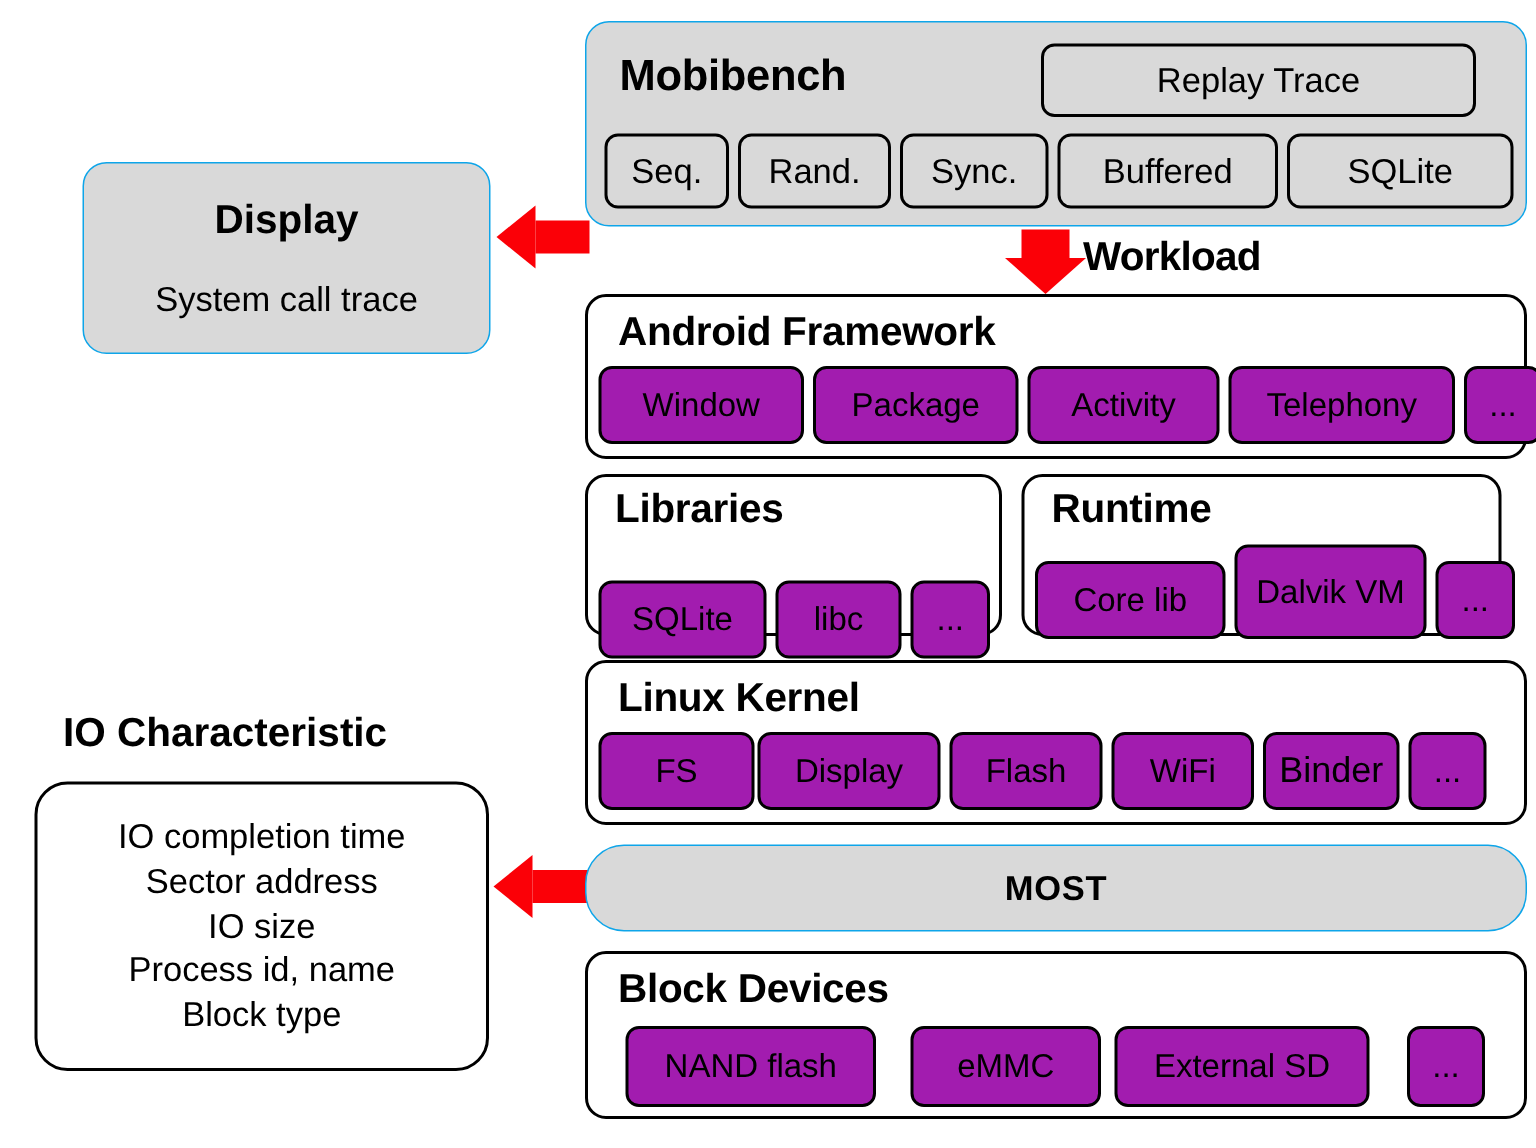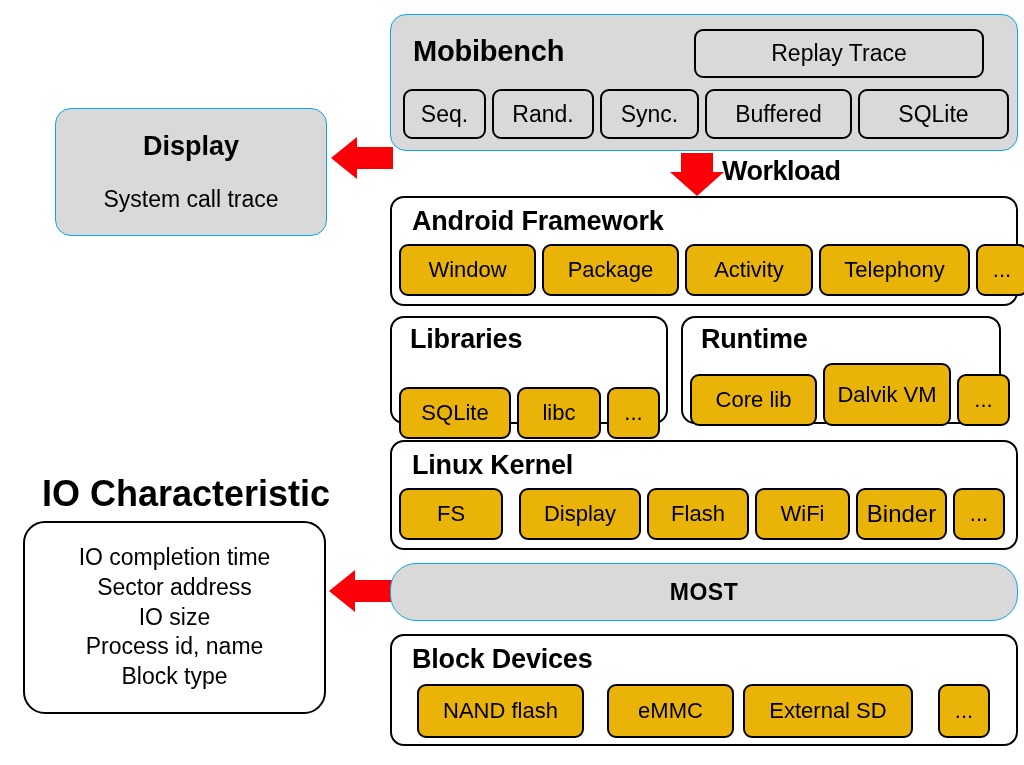--- a/index.html
+++ b/index.html
@@ -41,21 +41,21 @@
     border: 2.5px solid #000;
     border-radius: 9px;
     display: flex;
     align-items: center;
     justify-content: center;
     text-align: center;
     line-height: 1.05;
     white-space: nowrap;
   }
   .chip.gray { background: #d9d9d9; }
-  .chip.white { background: #eab308; }
+  .chip.white { background: #a21caf; }
 
   .chip-row {
     position: absolute;
     display: flex;
     align-items: flex-end;
   }
 
   
   .arrow-left {
     position: absolute;
@@ -98,21 +98,21 @@
     display: flex;
     flex-direction: column;
     align-items: center;
     justify-content: center;
   }
   #mobigen-title { font-size: 27px; font-weight: bold; }
   #mobigen-sub   { font-size: 23px; margin-top: 24px; }
 
   #io-char-title {
     left: 42px; top: 473px;
-    font-size: 36px; font-weight: bold;
+    font-size: 27px; font-weight: bold;
     white-space: nowrap;
   }
   #io-char-box {
     left: 23px; top: 521px; width: 303px; height: 193px;
     display: flex;
     flex-direction: column;
     align-items: center;
     justify-content: center;
     border: 2.5px solid #000;
     border-radius: 22px;
@@ -209,21 +209,21 @@
     <div class="chip white" style="width:127px; height:52px; font-size:22px; margin-right:6px;">Core lib</div>
     <div class="chip white" style="width:128px; height:63px; font-size:22px; margin-right:6px; white-space:normal; padding:0 6px;">Dalvik VM</div>
     <div class="chip white" style="width:53px; height:52px; font-size:22px;">...</div>
   </div>
 </div>
 
 <div class="abs outer-thin fill-white" id="kernel-box">
   <div class="section-title" style="position:absolute; left:20px; top:8px; font-size:27px;">Linux Kernel</div>
 
   <div class="chip-row" style="left:7px; top:46px;">
-    <div class="chip white" style="width:104px; height:52px; font-size:22px; margin-right:16px;">FS</div>
+    <div class="chip white" style="width:104px; height:52px; font-size:22px; margin-right:2px;">FS</div>
     <div class="chip white" style="width:122px; height:52px; font-size:22px; margin-right:6px;">Display</div>
     <div class="chip white" style="width:102px; height:52px; font-size:22px; margin-right:6px;">Flash</div>
     <div class="chip white" style="width:95px; height:52px; font-size:22px; margin-right:6px;">WiFi</div>
     <div class="chip white" style="width:91px; height:52px; font-size:24px; margin-right:6px;">Binder</div>
     <div class="chip white" style="width:52px; height:52px; font-size:22px;">...</div>
   </div>
 </div>
 
 <div class="abs outer-thick fill-gray" id="most-box">
   <div id="most-label">MOST</div>

